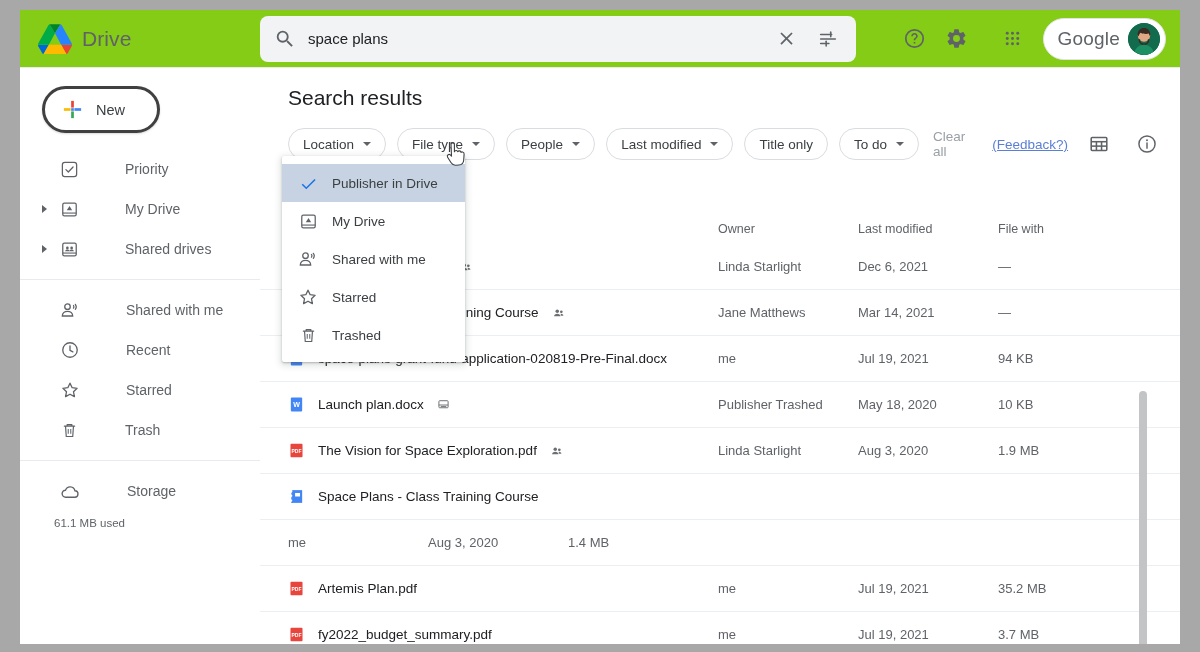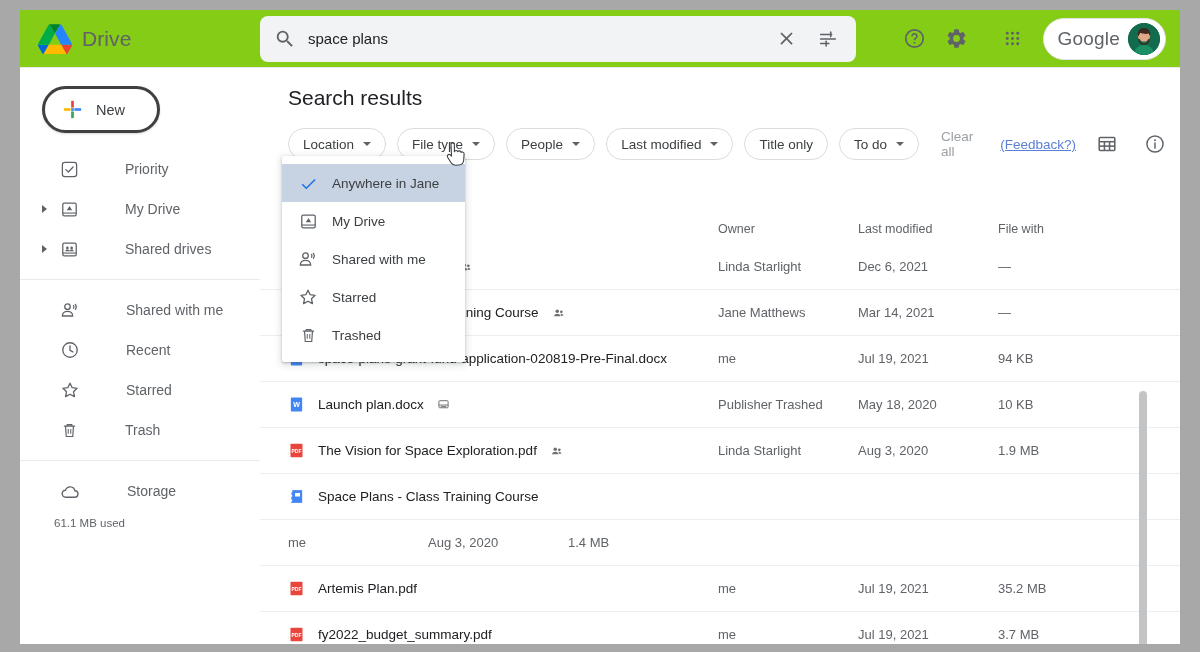--- a/index.html
+++ b/index.html
@@ -107,21 +107,21 @@
     display:flex; align-items:center; gap:9px;
     height:32px; padding:8px 14px; border:1px solid #dadce0; border-radius:16px;
     background:#fff; cursor:pointer; white-space:nowrap;
   }
   .chip-label { font-size:13.5px; color:#3c4043; }
   .chip-caret {
     width:0;height:0;
     border-top:4.5px solid #5f6368;
     border-left:4px solid transparent;border-right:4px solid transparent;
   }
-  .clear-all { font-size:13.5px; color:#9aa0a6; margin-left:11px; cursor:pointer;}
+  .clear-all { font-size:13.5px; color:#9aa0a6; margin-left:3px; cursor:pointer;}
   .feedback {
     font-size:13.5px; color:#5b7fd4; margin-left:16px;
     text-decoration:underline; cursor:pointer;
   }
   .chips-right { margin-left:auto; display:flex; align-items:center; gap:8px; padding-right:16px;}
 
   
   .table { position:absolute; left:0; top:146px; width:920px; height:430px; }
   .thead {
     display:flex; align-items:center; height:30px;
@@ -554,21 +554,21 @@
   </div>
 
   <div class="dropdown">
 
     <div class="dd-item selected">
       <span class="dd-ico">
         <svg width="19" height="19" viewBox="0 0 24 24">
           <path d="M9.2 16.6L4.8 12.2l-1.4 1.4 5.8 5.8L21 7.6l-1.4-1.4z" fill="#1a73e8"></path>
         </svg>
       </span>
-      <span class="dd-label">Anywhere in Jane</span>
+      <span class="dd-label">Publisher in Drive</span>
     </div>
 
     <div class="dd-item">
       <span class="dd-ico">
         <svg width="19" height="19" viewBox="0 0 24 24">
           <rect x="3.5" y="4" width="17" height="16" rx="2" fill="none" stroke="#5f6368" stroke-width="1.6"></rect>
           <line x1="3.5" y1="16.5" x2="20.5" y2="16.5" stroke="#5f6368" stroke-width="1.4"></line>
           <path d="M12 7.5l3.4 5.6H8.6z" fill="#5f6368"></path>
         </svg>
       </span>

